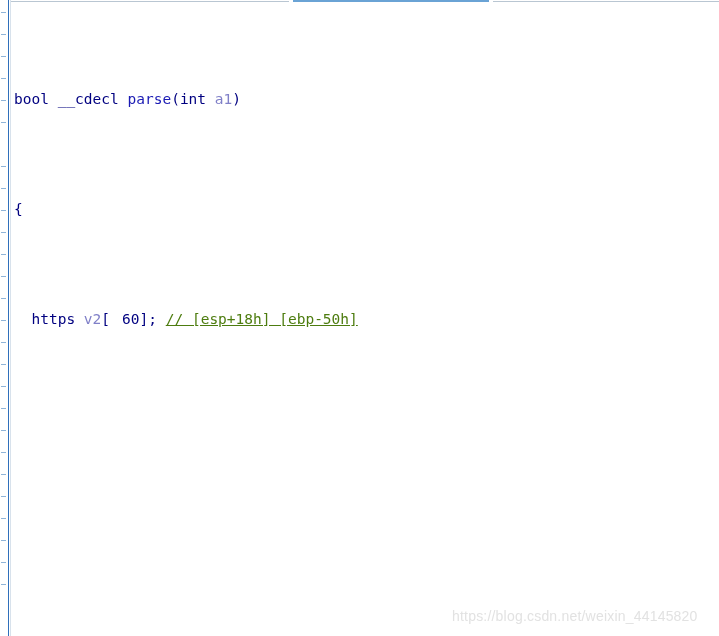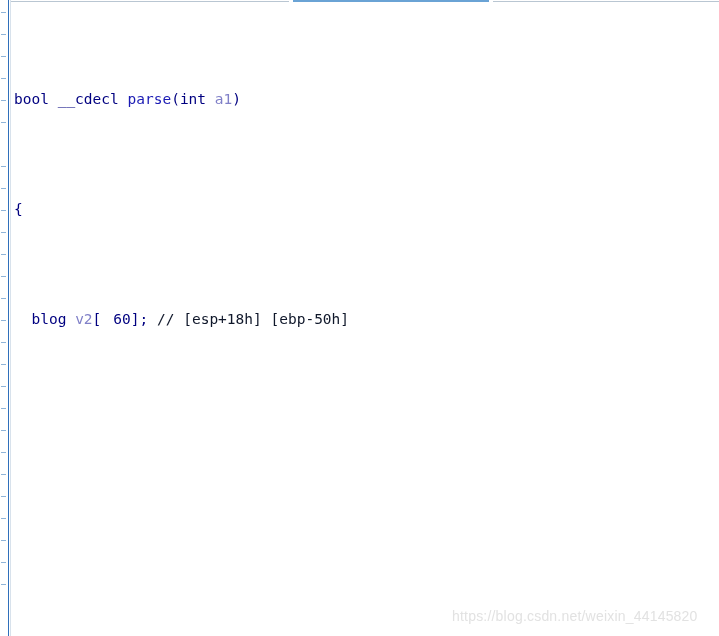--- a/index.html
+++ b/index.html
@@ -89,21 +89,21 @@
     white-space: pre;
     padding-left: 3px;
   }
 
   
   .kw       { color: #000080; }   
   .punct    { color: #000080; }
   .fn       { color: #1b1bb4; }   
   .loc      { color: #8080c8; }   
   .num      { color: #000080; margin-left: 12px; }   
-  .cmt      { color: #0f172a; }
+  .cmt      { color: #4d7c0f; text-decoration: underline; }
 
   .hl {
     background: #ffff00;
     color: #000080;
   }
 
   .watermark {
     position: absolute;
     left: 452px;
     top: 608px;
@@ -160,21 +160,21 @@
 
   <div class="code">
 
     
     <div class="line"><span class="kw">bool</span> <span class="kw">__cdecl</span> <span class="fn">parse</span><span class="punct">(</span><span class="kw">int</span> <span class="loc">a1</span><span class="punct">)</span></div>
 
     
     <div class="line"><span class="punct">{</span></div>
 
     
-    <div class="line">  <span class="kw">blog</span> <span class="loc">v2</span><span class="punct">[</span><span class="num">60</span><span class="punct">];</span> <span class="cmt">// [esp+18h] [ebp-50h]</span></div>
+    <div class="line">  <span class="kw">https</span> <span class="loc">v2</span><span class="punct">[</span><span class="num">60</span><span class="punct">];</span> <span class="cmt">// [esp+18h] [ebp-50h]</span></div>
 
     
 
     
 
     
     
 
     
     

